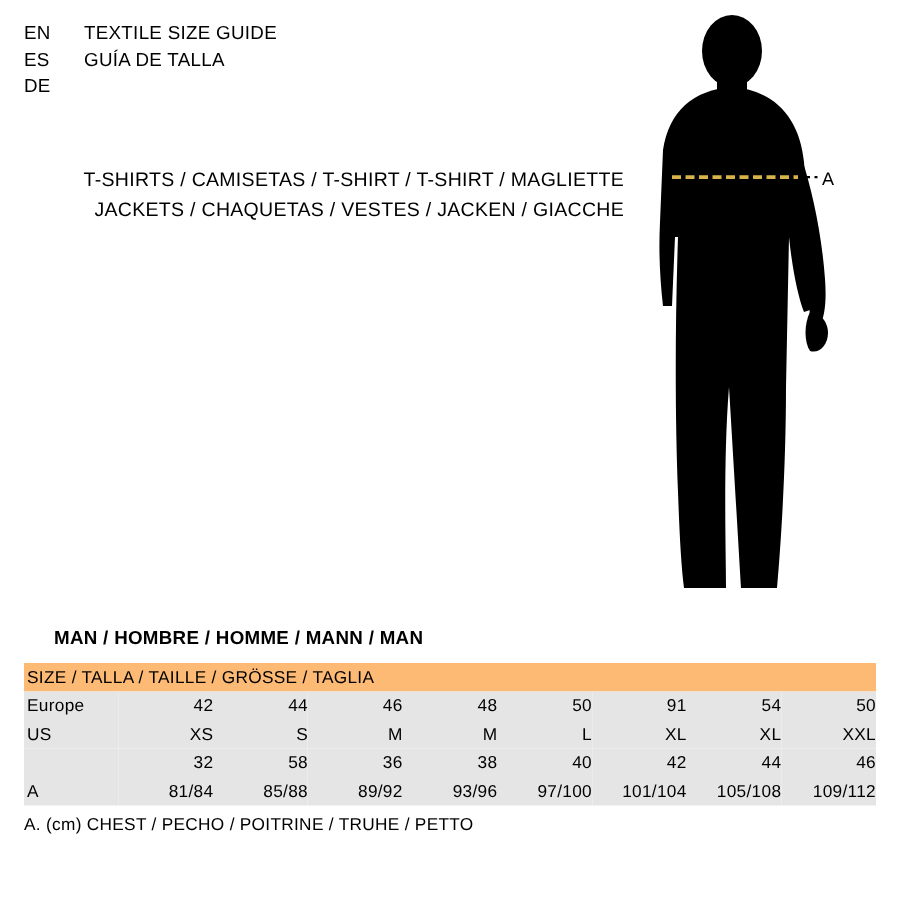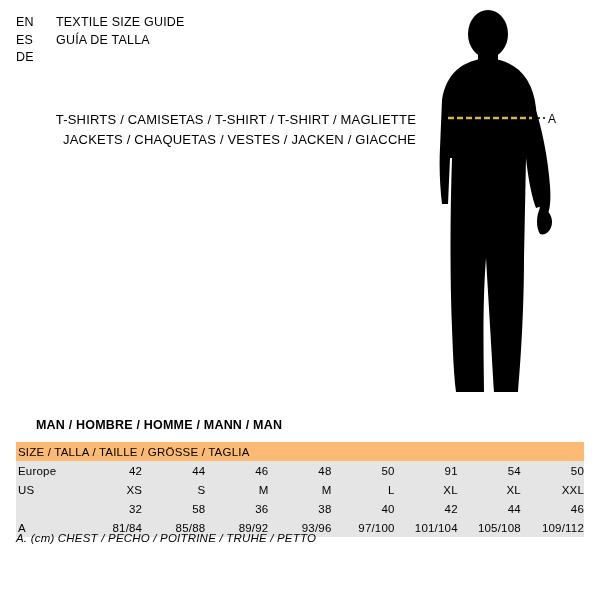--- a/index.html
+++ b/index.html
@@ -123,24 +123,23 @@
     text-align: right;
   }
   .head-label {
     padding-left: 2px !important;
   }
 
   
   .footnote {
     position: absolute;
     left: 16px;
-    top: 532px;
+    top: 544px;
     font-size: 11.5px;
     letter-spacing: 0.2px;
-    font-style: italic;
   }
 </style>
 </head>
 <body>
 
 <div class="page">
 
   <div class="lang-block">
     <div class="lang-row">
       <span class="lang-code">EN</span>

